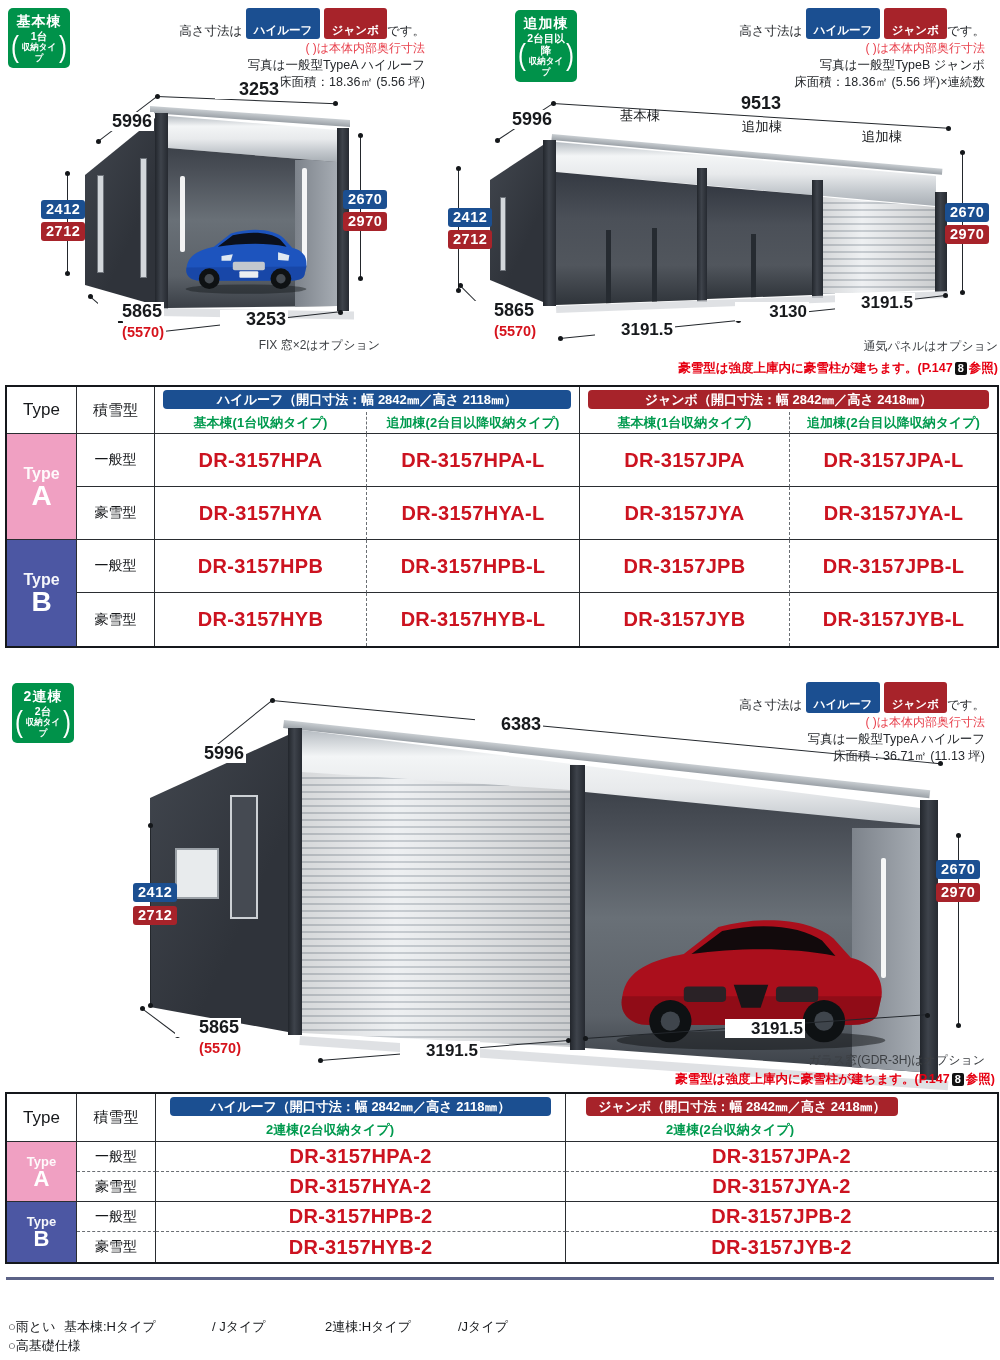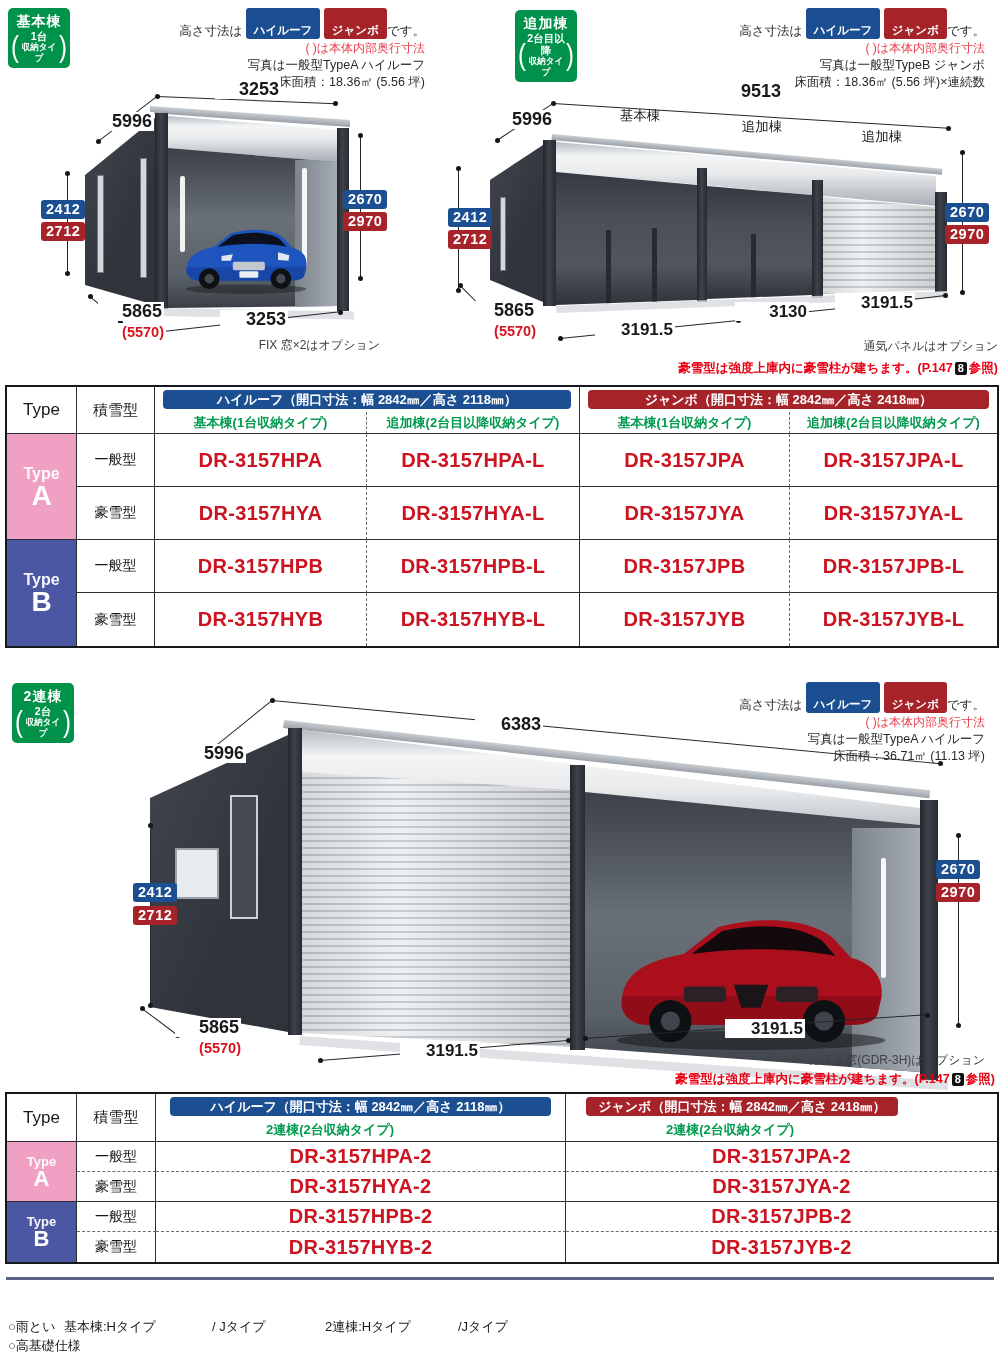--- a/index.html
+++ b/index.html
@@ -218,21 +218,21 @@
     <i class="dt" style="left:16px;top:86px"></i>
     <i class="dt" style="left:16px;top:208px"></i>
     <i class="dt" style="left:520px;top:70px"></i>
     <i class="dt" style="left:520px;top:210px"></i>
     <i class="dt" style="left:18px;top:203px"></i>
     <i class="dt" style="left:48px;top:233px"></i>
     <i class="dt" style="left:118px;top:256px"></i>
     <i class="dt" style="left:296px;top:238px"></i>
     <i class="dt" style="left:406px;top:225px"></i>
     <i class="dt" style="left:503px;top:213px"></i>
-    <div class="dimn big" style="left:275px;top:2px;width:64px">9513</div>
+    <div class="dimn big" style="left:275px;top:14px;width:64px">9513</div>
     <div class="dimn big" style="left:48px;top:30px;width:62px">5996</div>
     <span class="dimb db" style="left:8px;top:128px">2412</span>
     <span class="dimb dr" style="left:8px;top:150px">2712</span>
     <span class="dimb db" style="left:505px;top:123px">2670</span>
     <span class="dimb dr" style="left:505px;top:145px">2970</span>
     <div class="dimn big" style="left:30px;top:221px;width:62px">5865</div>
     <div class="dimn redn" style="left:24px;top:242px;width:70px">(5570)</div>
     <div class="dimn" style="left:155px;top:240px;width:76px">3191.5</div>
     <div class="dimn" style="left:295px;top:222px;width:70px">3130</div>
     <div class="dimn" style="left:395px;top:213px;width:76px">3191.5</div>

